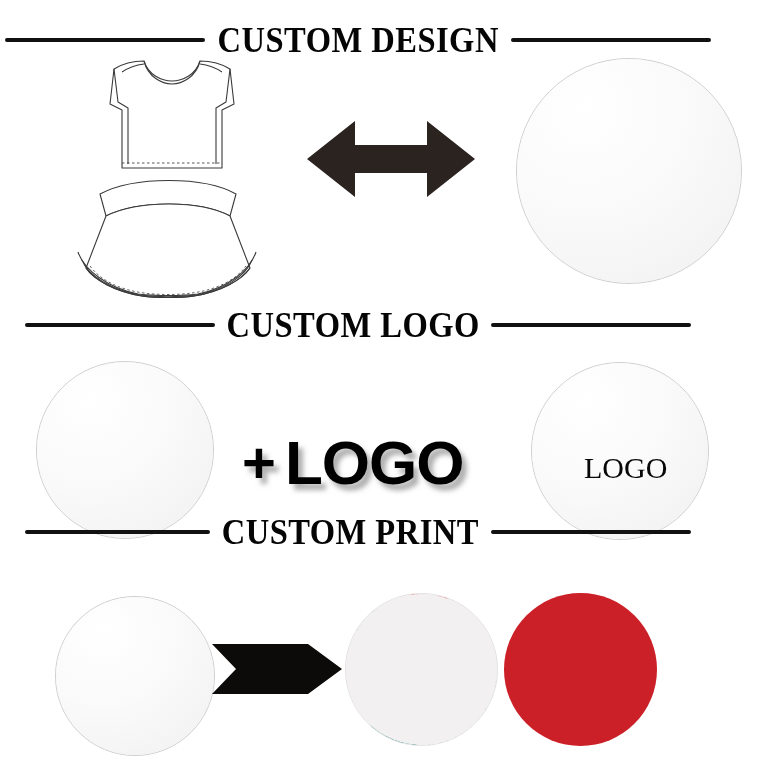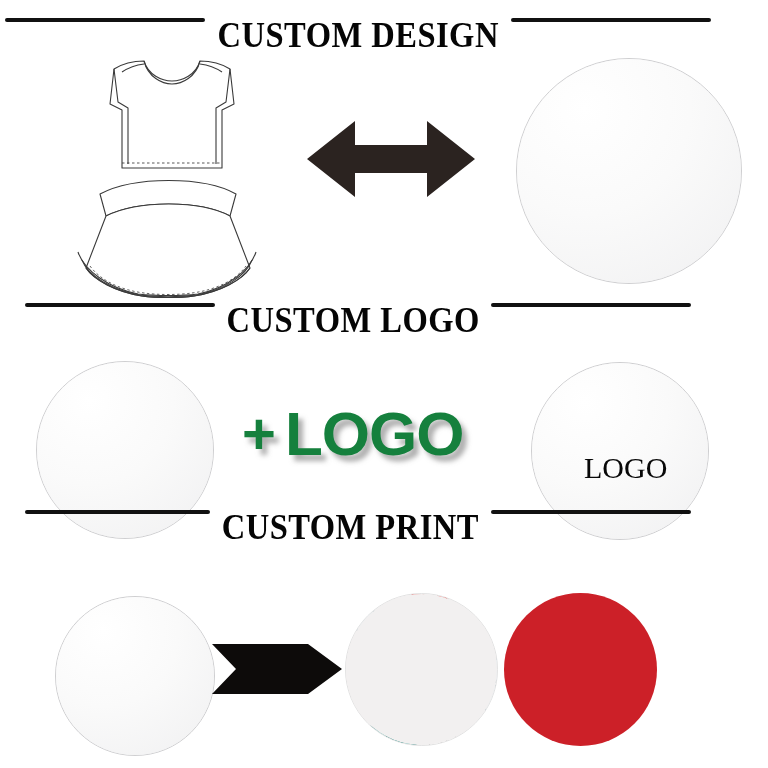--- a/index.html
+++ b/index.html
@@ -1,20 +1,20 @@
 <!DOCTYPE html>
 <html><head>
 <meta charset="utf-8">
 <style>
   html,body{margin:0;padding:0;background:#fff;}
   body{width:768px;height:768px;font-family:"Liberation Serif",serif;overflow:hidden;}
   .page{position:relative;width:768px;height:768px;background:#ffffff;}
 
   
-  .section-head{position:absolute;left:0;width:716px;height:44px;display:flex;justify-content:center;}
+  .section-head{position:absolute;left:0;width:716px;height:44px;display:flex;align-items:center;justify-content:center;}
   .rule{height:4px;background:#111;flex:0 0 auto;border-radius:2px;}
   .rule.left{width:200px;}
   .rule.right{width:200px;}
   .sec-title{
     font-family:"Liberation Serif",serif;
     font-weight:700;
     font-size:35px;
     letter-spacing:.5px;
     color:#050505;
     white-space:nowrap;
@@ -47,25 +47,26 @@
   
   .arrow-dbl{position:absolute;}
   .arrow-chev{position:absolute;}
 
   
   .logo-word{
     position:absolute;
     font-family:"Liberation Sans",sans-serif;
     font-weight:700;
     font-size:62px;
-    color:#15803d;
+    color:#000000;
     letter-spacing:-1px;
     white-space:nowrap;
     text-shadow:5px 6px 5px rgba(110,110,110,.55);
     line-height:1;
+    margin-top:29px;
   }
   .logo-plus{font-size:58px;margin-right:10px;display:inline-block;vertical-align:middle;}
   .logo-text{display:inline-block;vertical-align:middle;}
 
   
   .logo-overlay{
     position:absolute;
     font-family:"Liberation Serif",serif;
     font-weight:400;
     font-size:30px;

